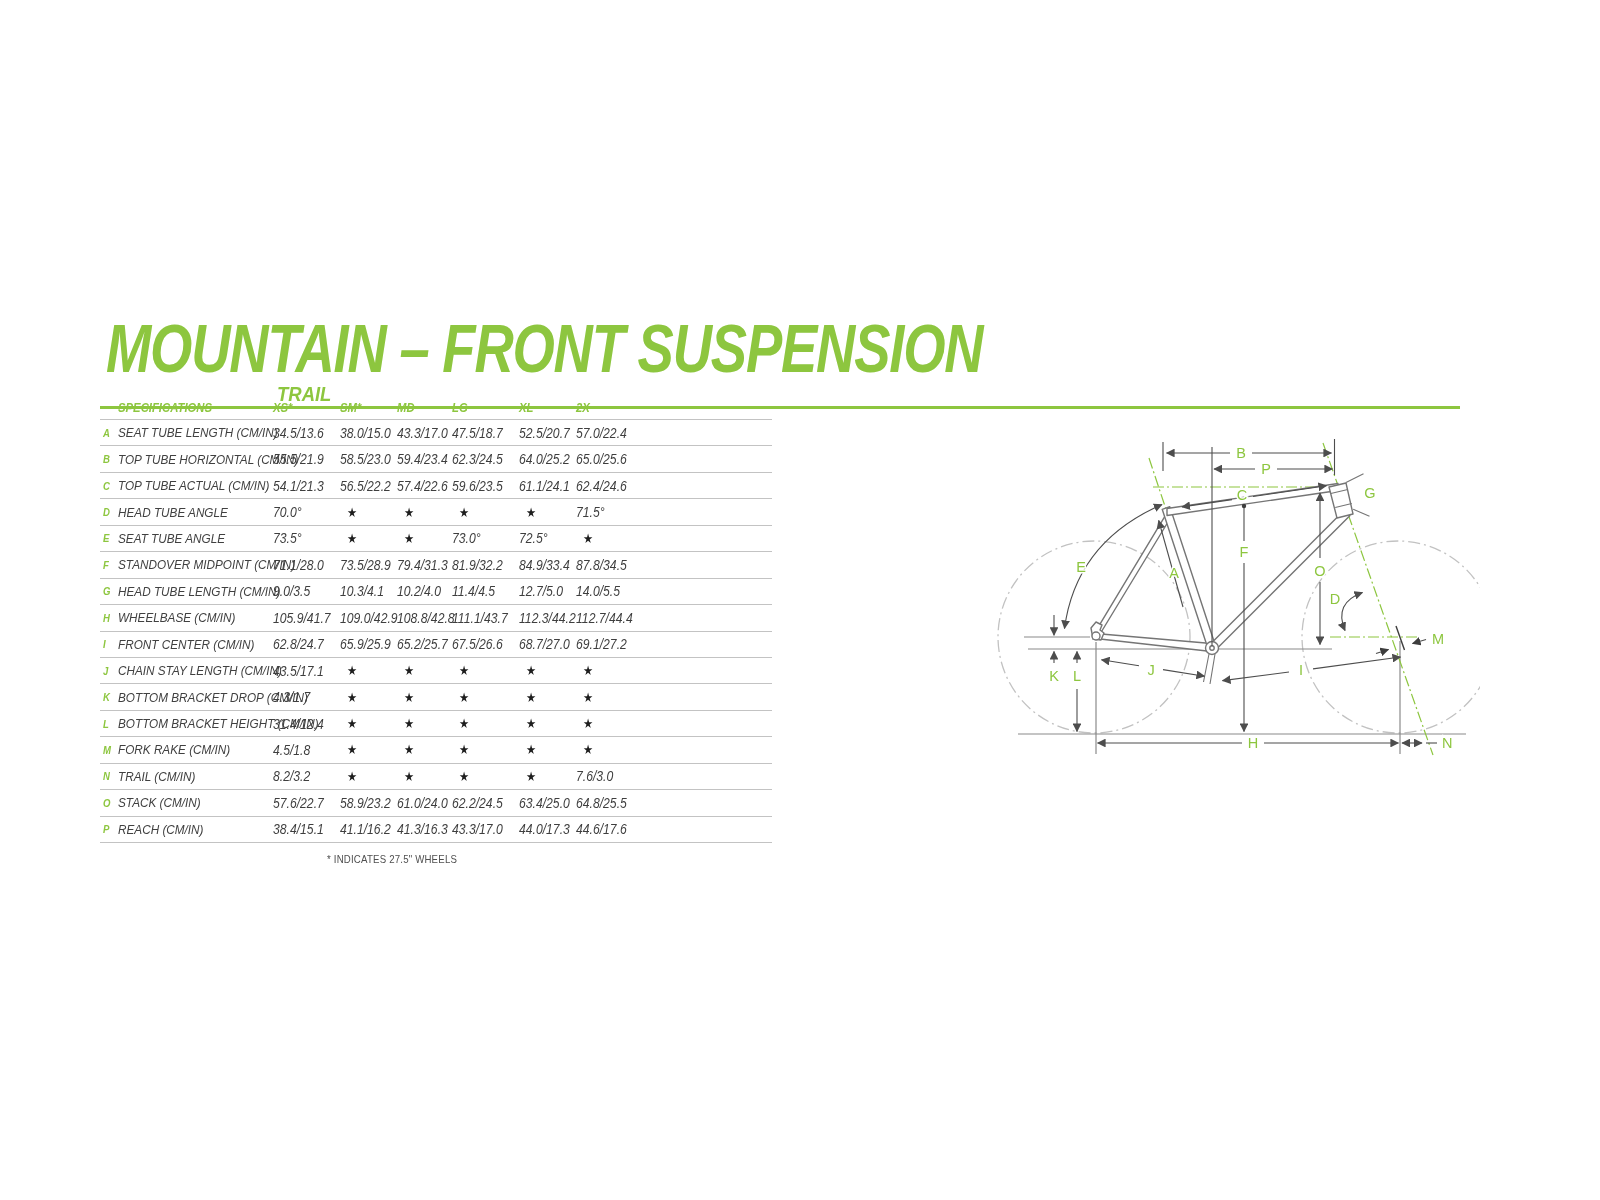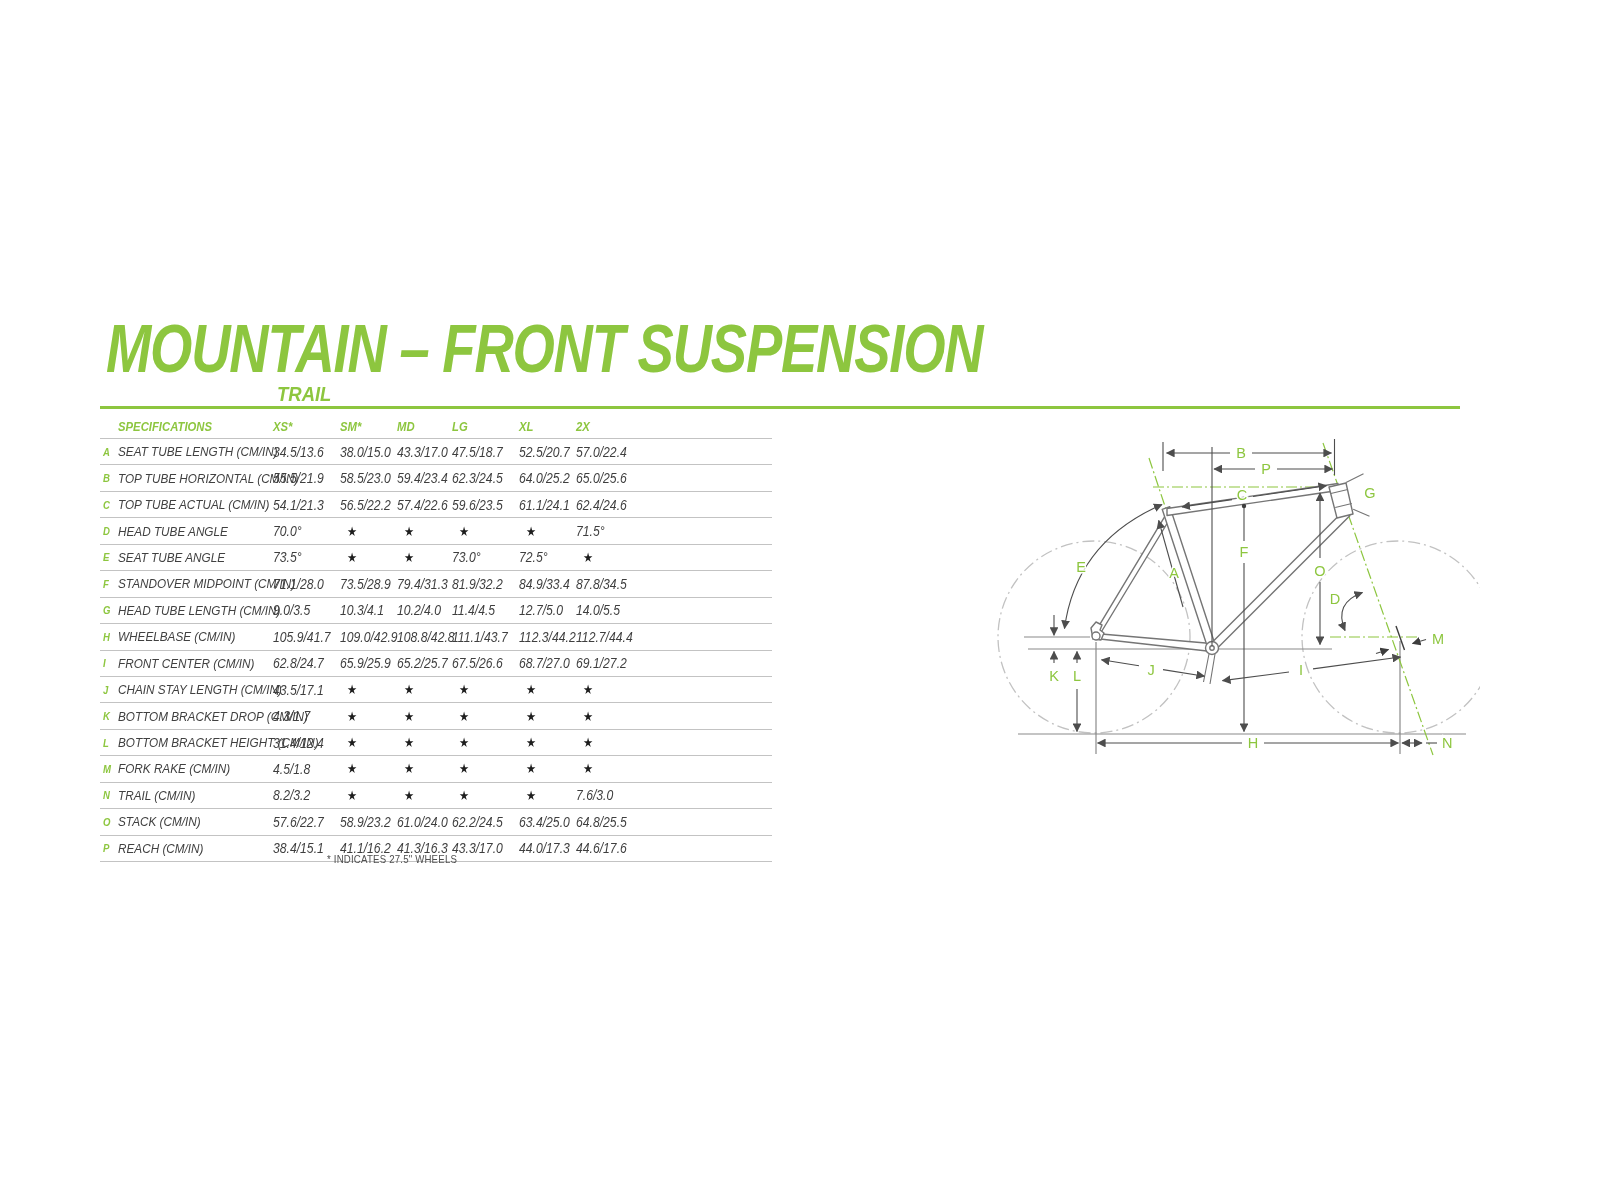--- a/index.html
+++ b/index.html
@@ -9,21 +9,21 @@
   
   #page-title{position:absolute;left:106px;top:314px;font-size:68px;line-height:1.0;
       font-weight:bold;font-style:italic;color:#8DC63F;letter-spacing:-1.5px;white-space:nowrap;
       transform:scaleX(0.80);transform-origin:0 0;}
   #page-subtitle{position:absolute;left:277px;top:382px;font-size:21px;font-weight:bold;
       font-style:italic;color:#8DC63F;letter-spacing:0;white-space:nowrap;
       transform:scaleX(0.88);transform-origin:0 0;}
   #title-rule{position:absolute;left:100px;top:406px;width:1360px;height:3px;background:#8DC63F;}
 
   
-  #spec-table{position:absolute;left:100px;top:414px;width:672px;}
+  #spec-table{position:absolute;left:100px;top:395px;width:672px;}
   .t-row{display:grid;grid-template-columns:18px 155px 67px 57px 55px 67px 57px 1fr;
          align-items:center;height:25.45px;border-bottom:1px solid #c3c3c3;}
   .t-row.header{height:24px;border-bottom:1px solid #c3c3c3;}
   .cond{display:inline-block;transform:scaleX(0.87);transform-origin:0 50%;white-space:nowrap;}
   .cell-letter{font-size:11px;font-weight:bold;font-style:italic;color:#8DC63F;padding-left:3px;}
   .cell-label{font-size:13.5px;font-style:italic;color:#404040;}
   .cell-value{font-size:14px;font-style:italic;color:#3e3e3e;}
   .cell-value.star{font-style:normal;color:#1d1d1d;padding-left:7px;font-size:13px;}
   .cell-head{font-size:13px;font-weight:bold;font-style:italic;color:#8DC63F;}
   #footnote{position:absolute;left:327px;top:853px;font-size:10.5px;color:#4f4f4f;

